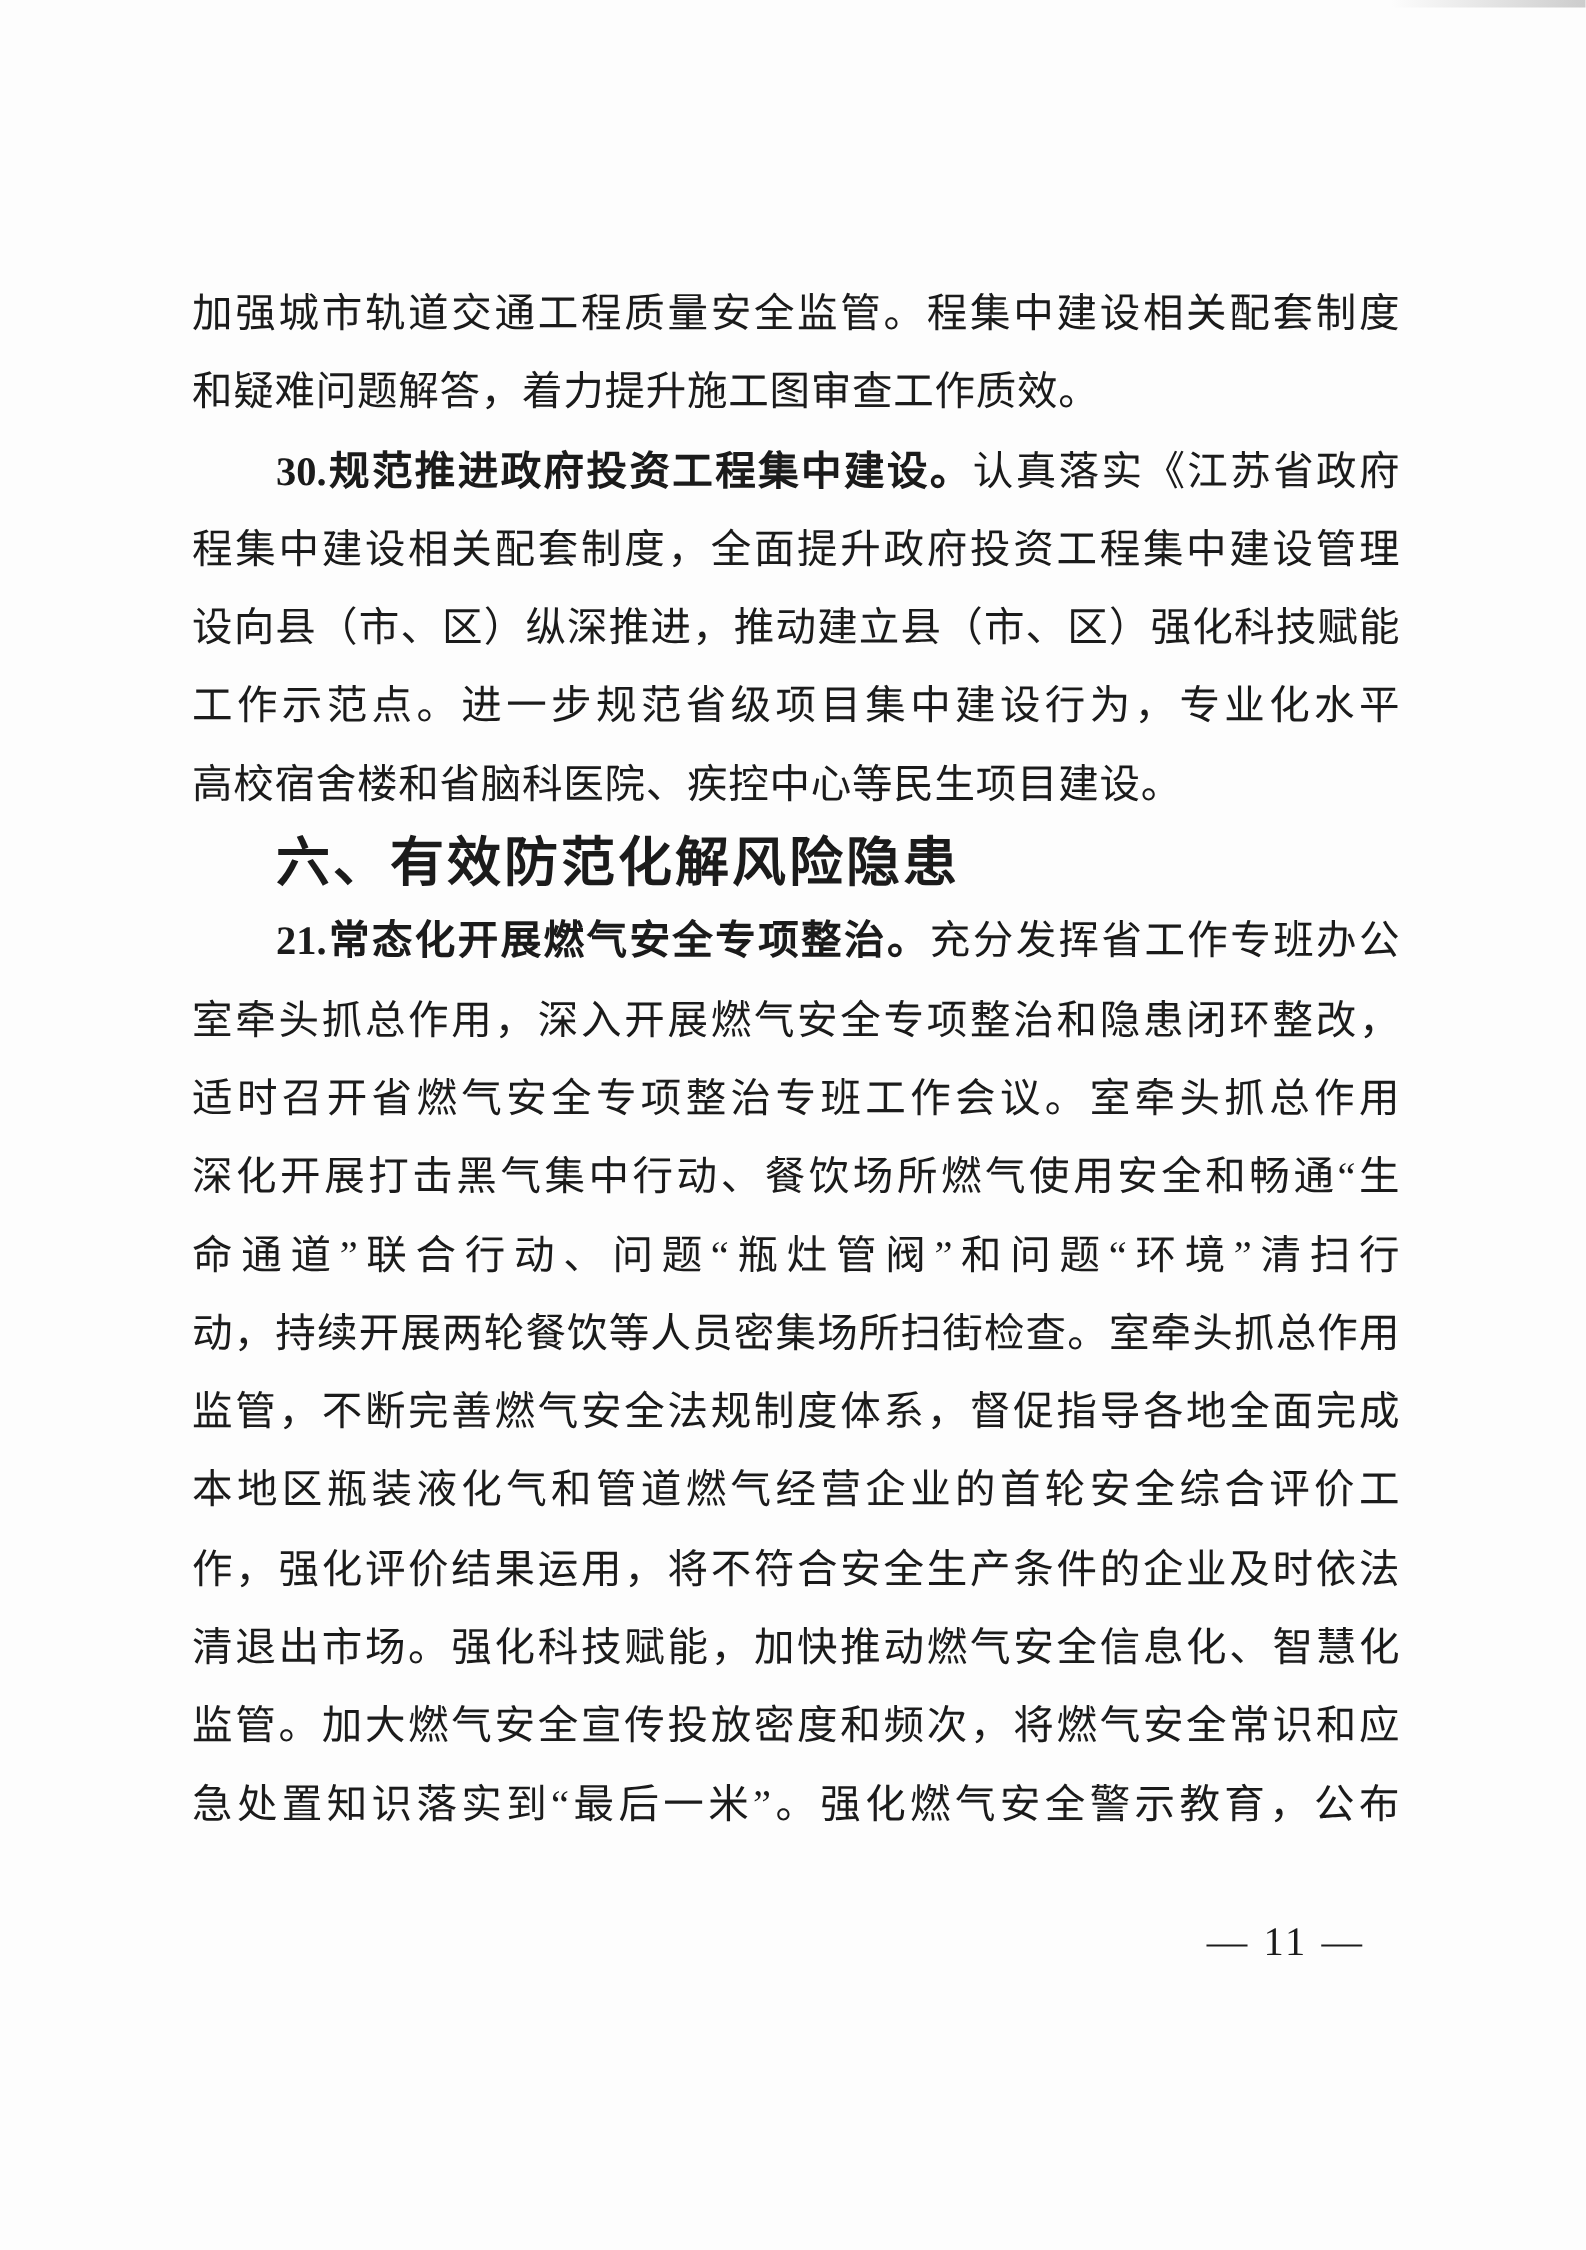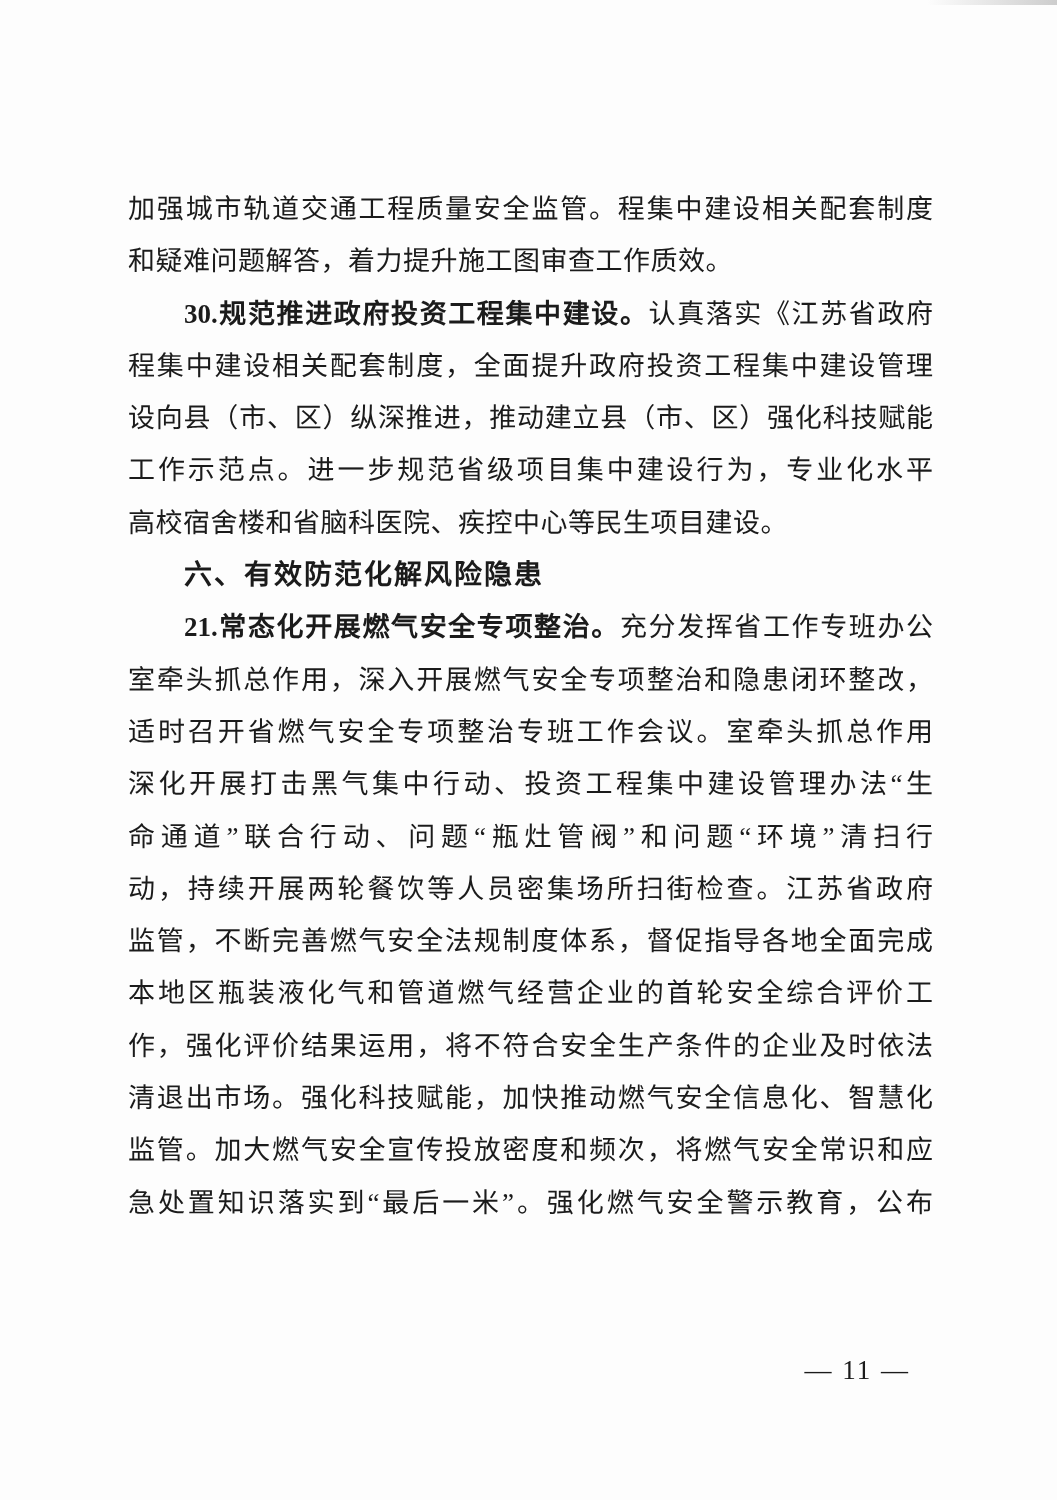--- a/index.html
+++ b/index.html
@@ -43,25 +43,25 @@
   .line.indent {
     text-indent: 56px;
   }
   .line .lead {
     font-weight: 700;
   }
   .line.heading {
     font-family: "Liberation Sans", "DejaVu Sans", sans-serif;
     font-weight: 700;
     letter-spacing: 2px;
-    font-size: 28px;
+    font-size: 36px;
   }
   .footer {
     position: absolute;
-    top: 1352px;
+    top: 1276px;
     right: 147px;
     font-size: 27px;
     line-height: 36px;
     color: #1b1b1b;
     letter-spacing: 2px;
     font-family: "Liberation Serif", "DejaVu Serif", serif;
   }
   .scan-artifact {
     position: absolute;
     top: 0;
@@ -83,23 +83,23 @@
       <div class="line"><span class="">和疑难问题解答，着力提升施工图审查工作质效。</span></div>
       <div class="line justify indent"><span class="lead">30.规范推进政府投资工程集中建设。</span><span class="">认真落实《江苏省政府</span></div>
       <div class="line justify"><span class="">程集中建设相关配套制度，全面提升政府投资工程集中建设管理</span></div>
       <div class="line justify"><span class="">设向县（市、区）纵深推进，推动建立县（市、区）强化科技赋能</span></div>
       <div class="line justify"><span class="">工作示范点。进一步规范省级项目集中建设行为，专业化水平</span></div>
       <div class="line"><span class="">高校宿舍楼和省脑科医院、疾控中心等民生项目建设。</span></div>
       <div class="line indent heading"><span class="">六、有效防范化解风险隐患</span></div>
       <div class="line justify indent"><span class="lead">21.常态化开展燃气安全专项整治。</span><span class="">充分发挥省工作专班办公</span></div>
       <div class="line justify"><span class="">室牵头抓总作用，深入开展燃气安全专项整治和隐患闭环整改，</span></div>
       <div class="line justify"><span class="">适时召开省燃气安全专项整治专班工作会议。室牵头抓总作用</span></div>
-      <div class="line justify"><span class="">深化开展打击黑气集中行动、投资工程集中建设管理办法“生</span></div>
+      <div class="line justify"><span class="">深化开展打击黑气集中行动、餐饮场所燃气使用安全和畅通“生</span></div>
       <div class="line justify"><span class="">命通道”联合行动、问题“瓶灶管阀”和问题“环境”清扫行</span></div>
-      <div class="line justify"><span class="">动，持续开展两轮餐饮等人员密集场所扫街检查。江苏省政府</span></div>
+      <div class="line justify"><span class="">动，持续开展两轮餐饮等人员密集场所扫街检查。室牵头抓总作用</span></div>
       <div class="line justify"><span class="">监管，不断完善燃气安全法规制度体系，督促指导各地全面完成</span></div>
       <div class="line justify"><span class="">本地区瓶装液化气和管道燃气经营企业的首轮安全综合评价工</span></div>
       <div class="line justify"><span class="">作，强化评价结果运用，将不符合安全生产条件的企业及时依法</span></div>
       <div class="line justify"><span class="">清退出市场。强化科技赋能，加快推动燃气安全信息化、智慧化</span></div>
       <div class="line justify"><span class="">监管。加大燃气安全宣传投放密度和频次，将燃气安全常识和应</span></div>
       <div class="line justify"><span class="">急处置知识落实到“最后一米”。强化燃气安全警示教育，公布</span></div>
     </div>
 
   <div class="footer">
     <span>— 11 —</span>

